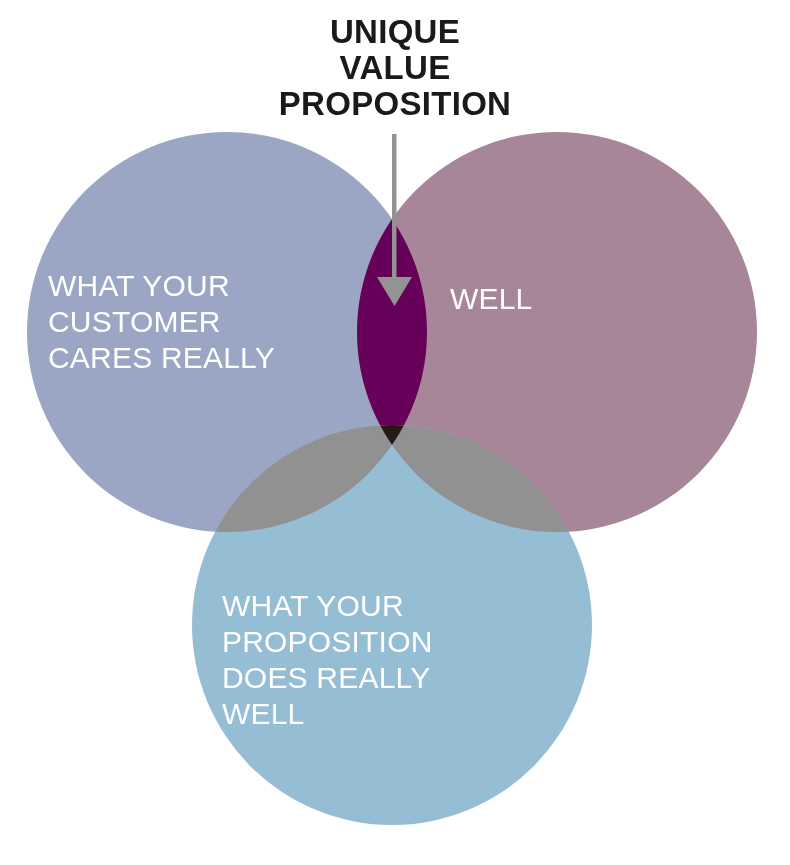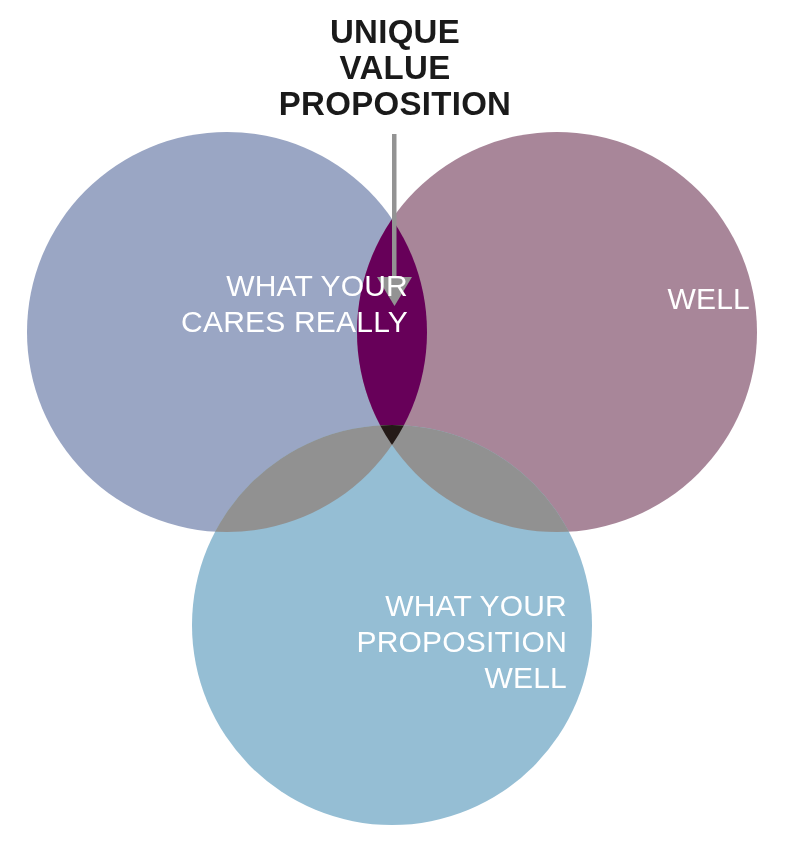--- a/index.html
+++ b/index.html
@@ -40,21 +40,21 @@
     font-family: "Liberation Sans", sans-serif;
     font-weight: bold;
     font-size: 33px;
     line-height: 36px;
     letter-spacing: 0.3px;
     color: #1a1a1a;
     white-space: nowrap;
   }
   .circle-label {
     position: absolute;
-    text-align: right;
+    text-align: left;
     color: #ffffff;
     font-family: "Liberation Sans", sans-serif;
     font-weight: normal;
     font-size: 30px;
     line-height: 36px;
     letter-spacing: 0.2px;
     pointer-events: none;
   }
   .circle-label .lbl-line {
     display: block;
@@ -121,26 +121,28 @@
   </svg>
 
   <div class="title-block">
     <span class="title-line">UNIQUE</span>
     <span class="title-line">VALUE</span>
     <span class="title-line">PROPOSITION</span>
   </div>
 
   <div class="circle-label" id="label-left">
     <span class="lbl-line">WHAT YOUR</span>
+    <span class="lbl-line">CUSTOMER</span>
     <span class="lbl-line">CARES REALLY</span>
   </div>
 
   <div class="circle-label" id="label-right">
     <span class="lbl-line">WELL</span>
   </div>
 
   <div class="circle-label" id="label-bottom">
     <span class="lbl-line">WHAT YOUR</span>
     <span class="lbl-line">PROPOSITION</span>
+    <span class="lbl-line">DOES REALLY</span>
     <span class="lbl-line">WELL</span>
   </div>
 
 </div>
 
 </body></html>

